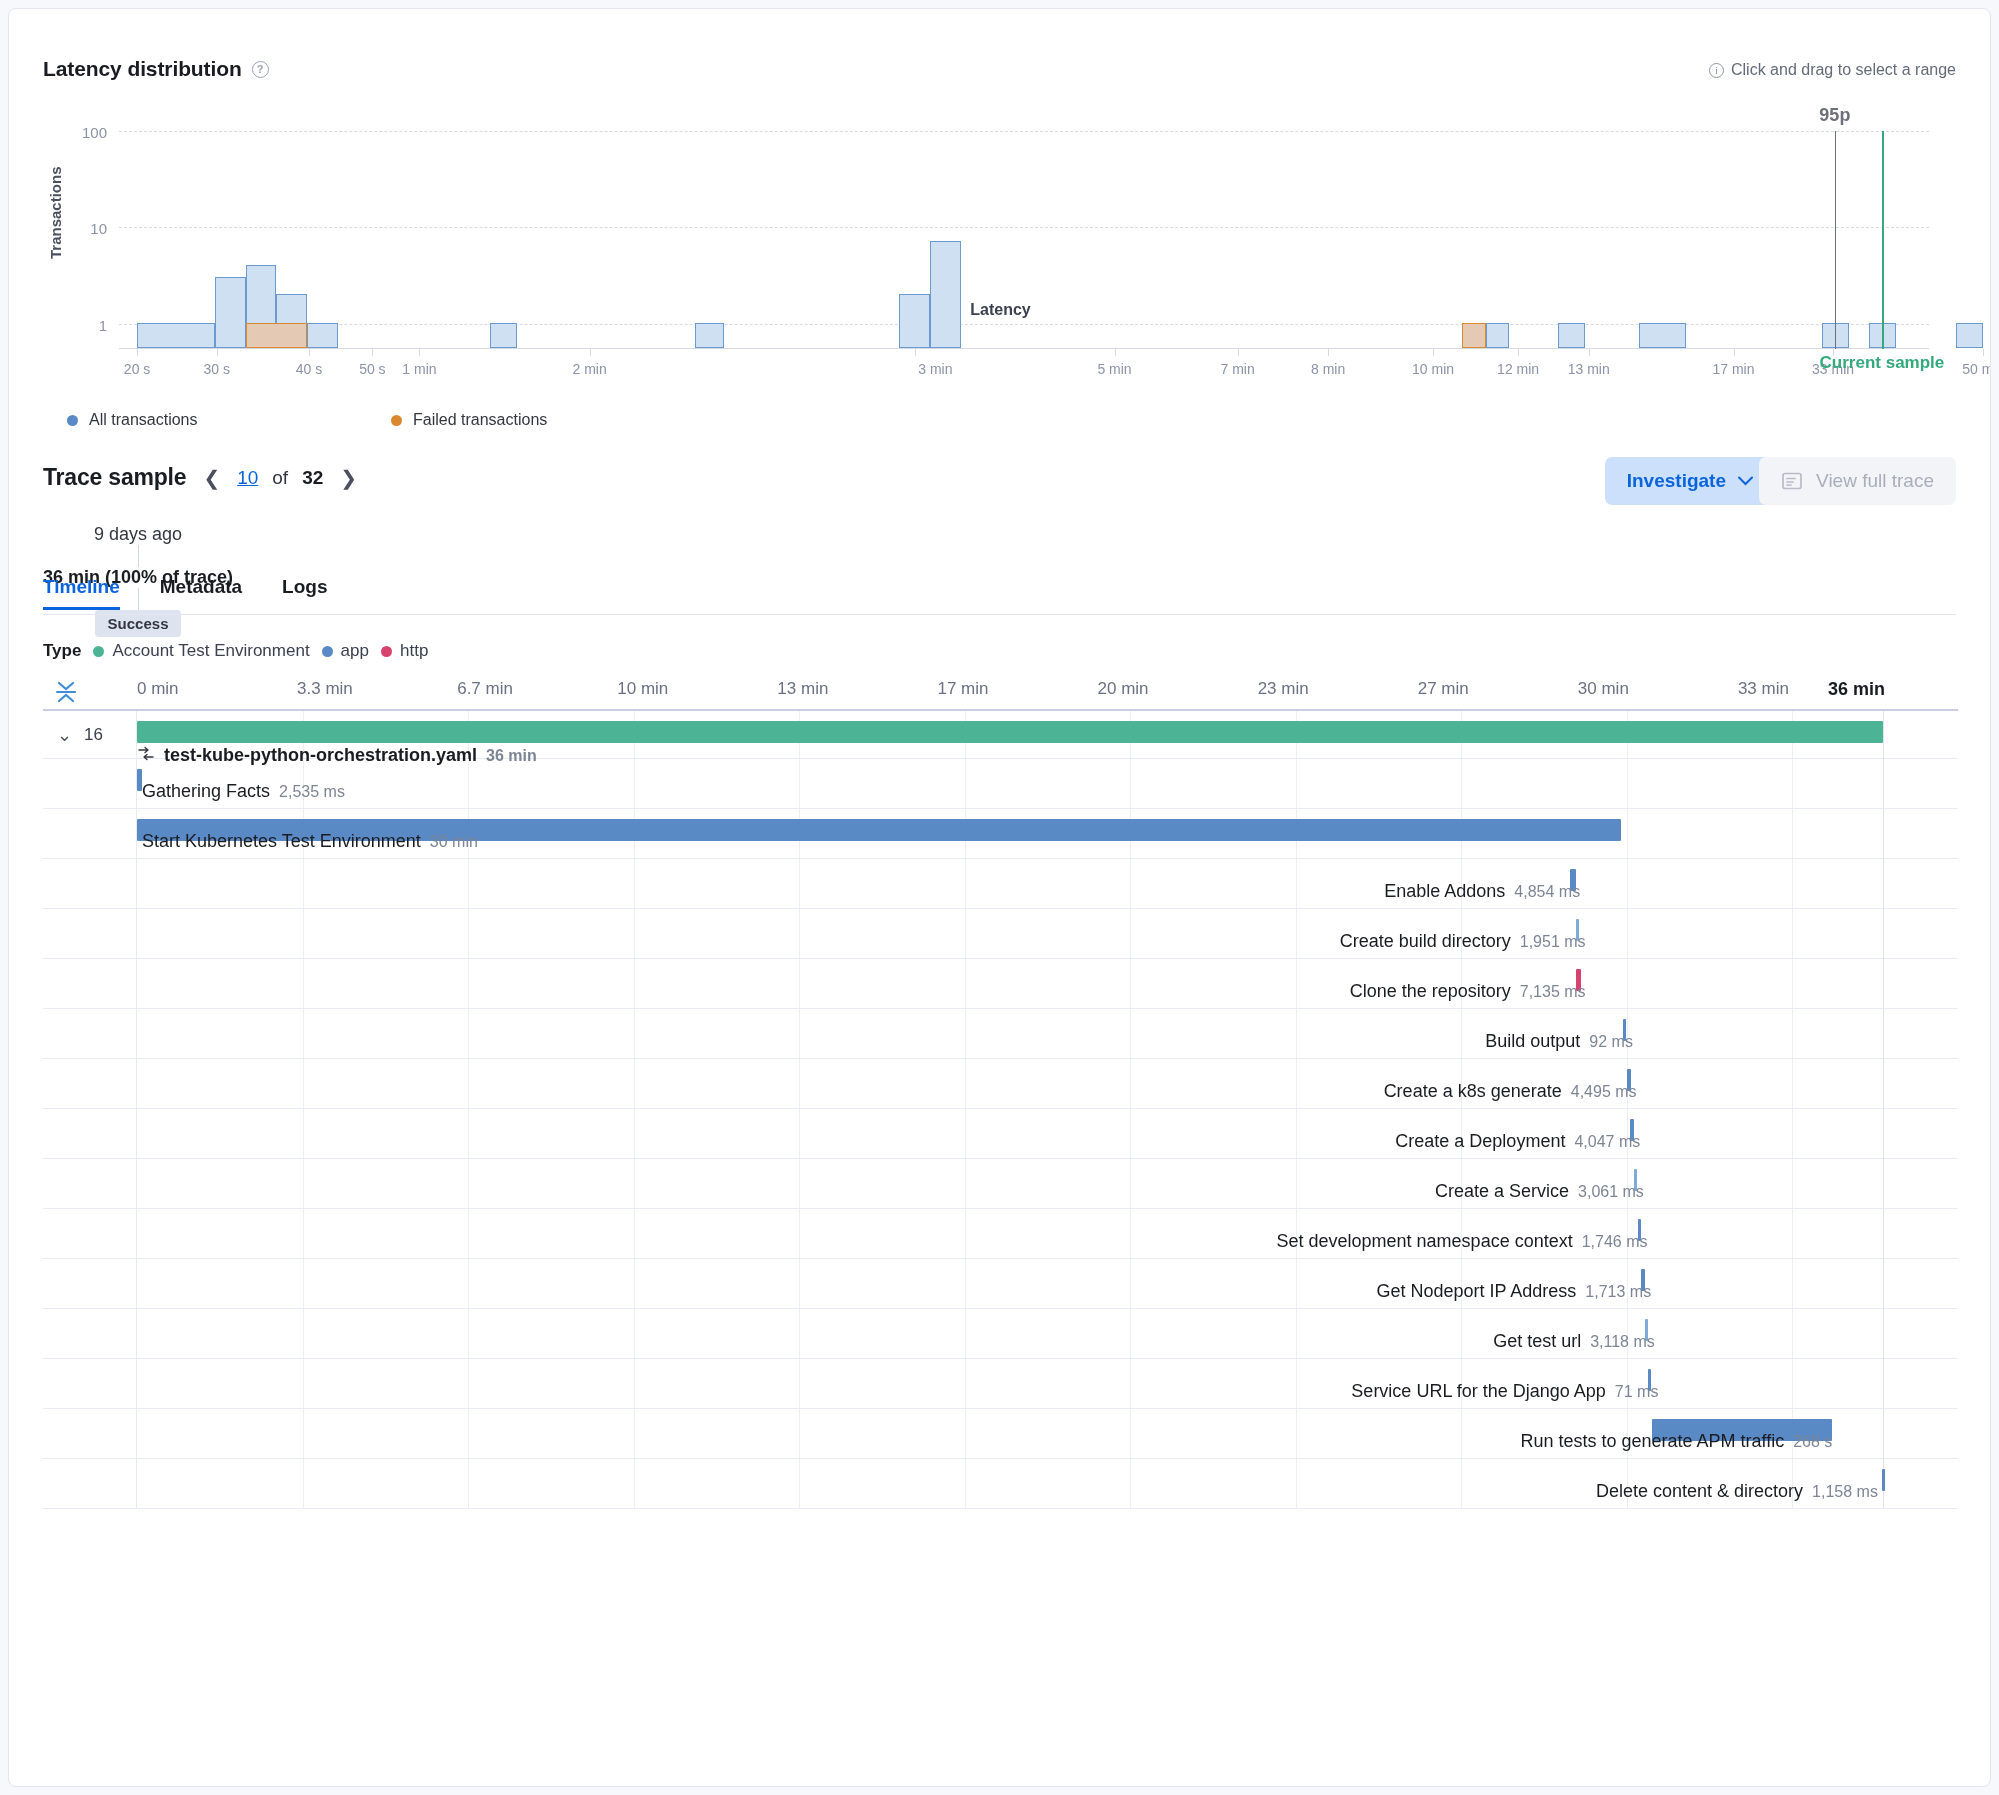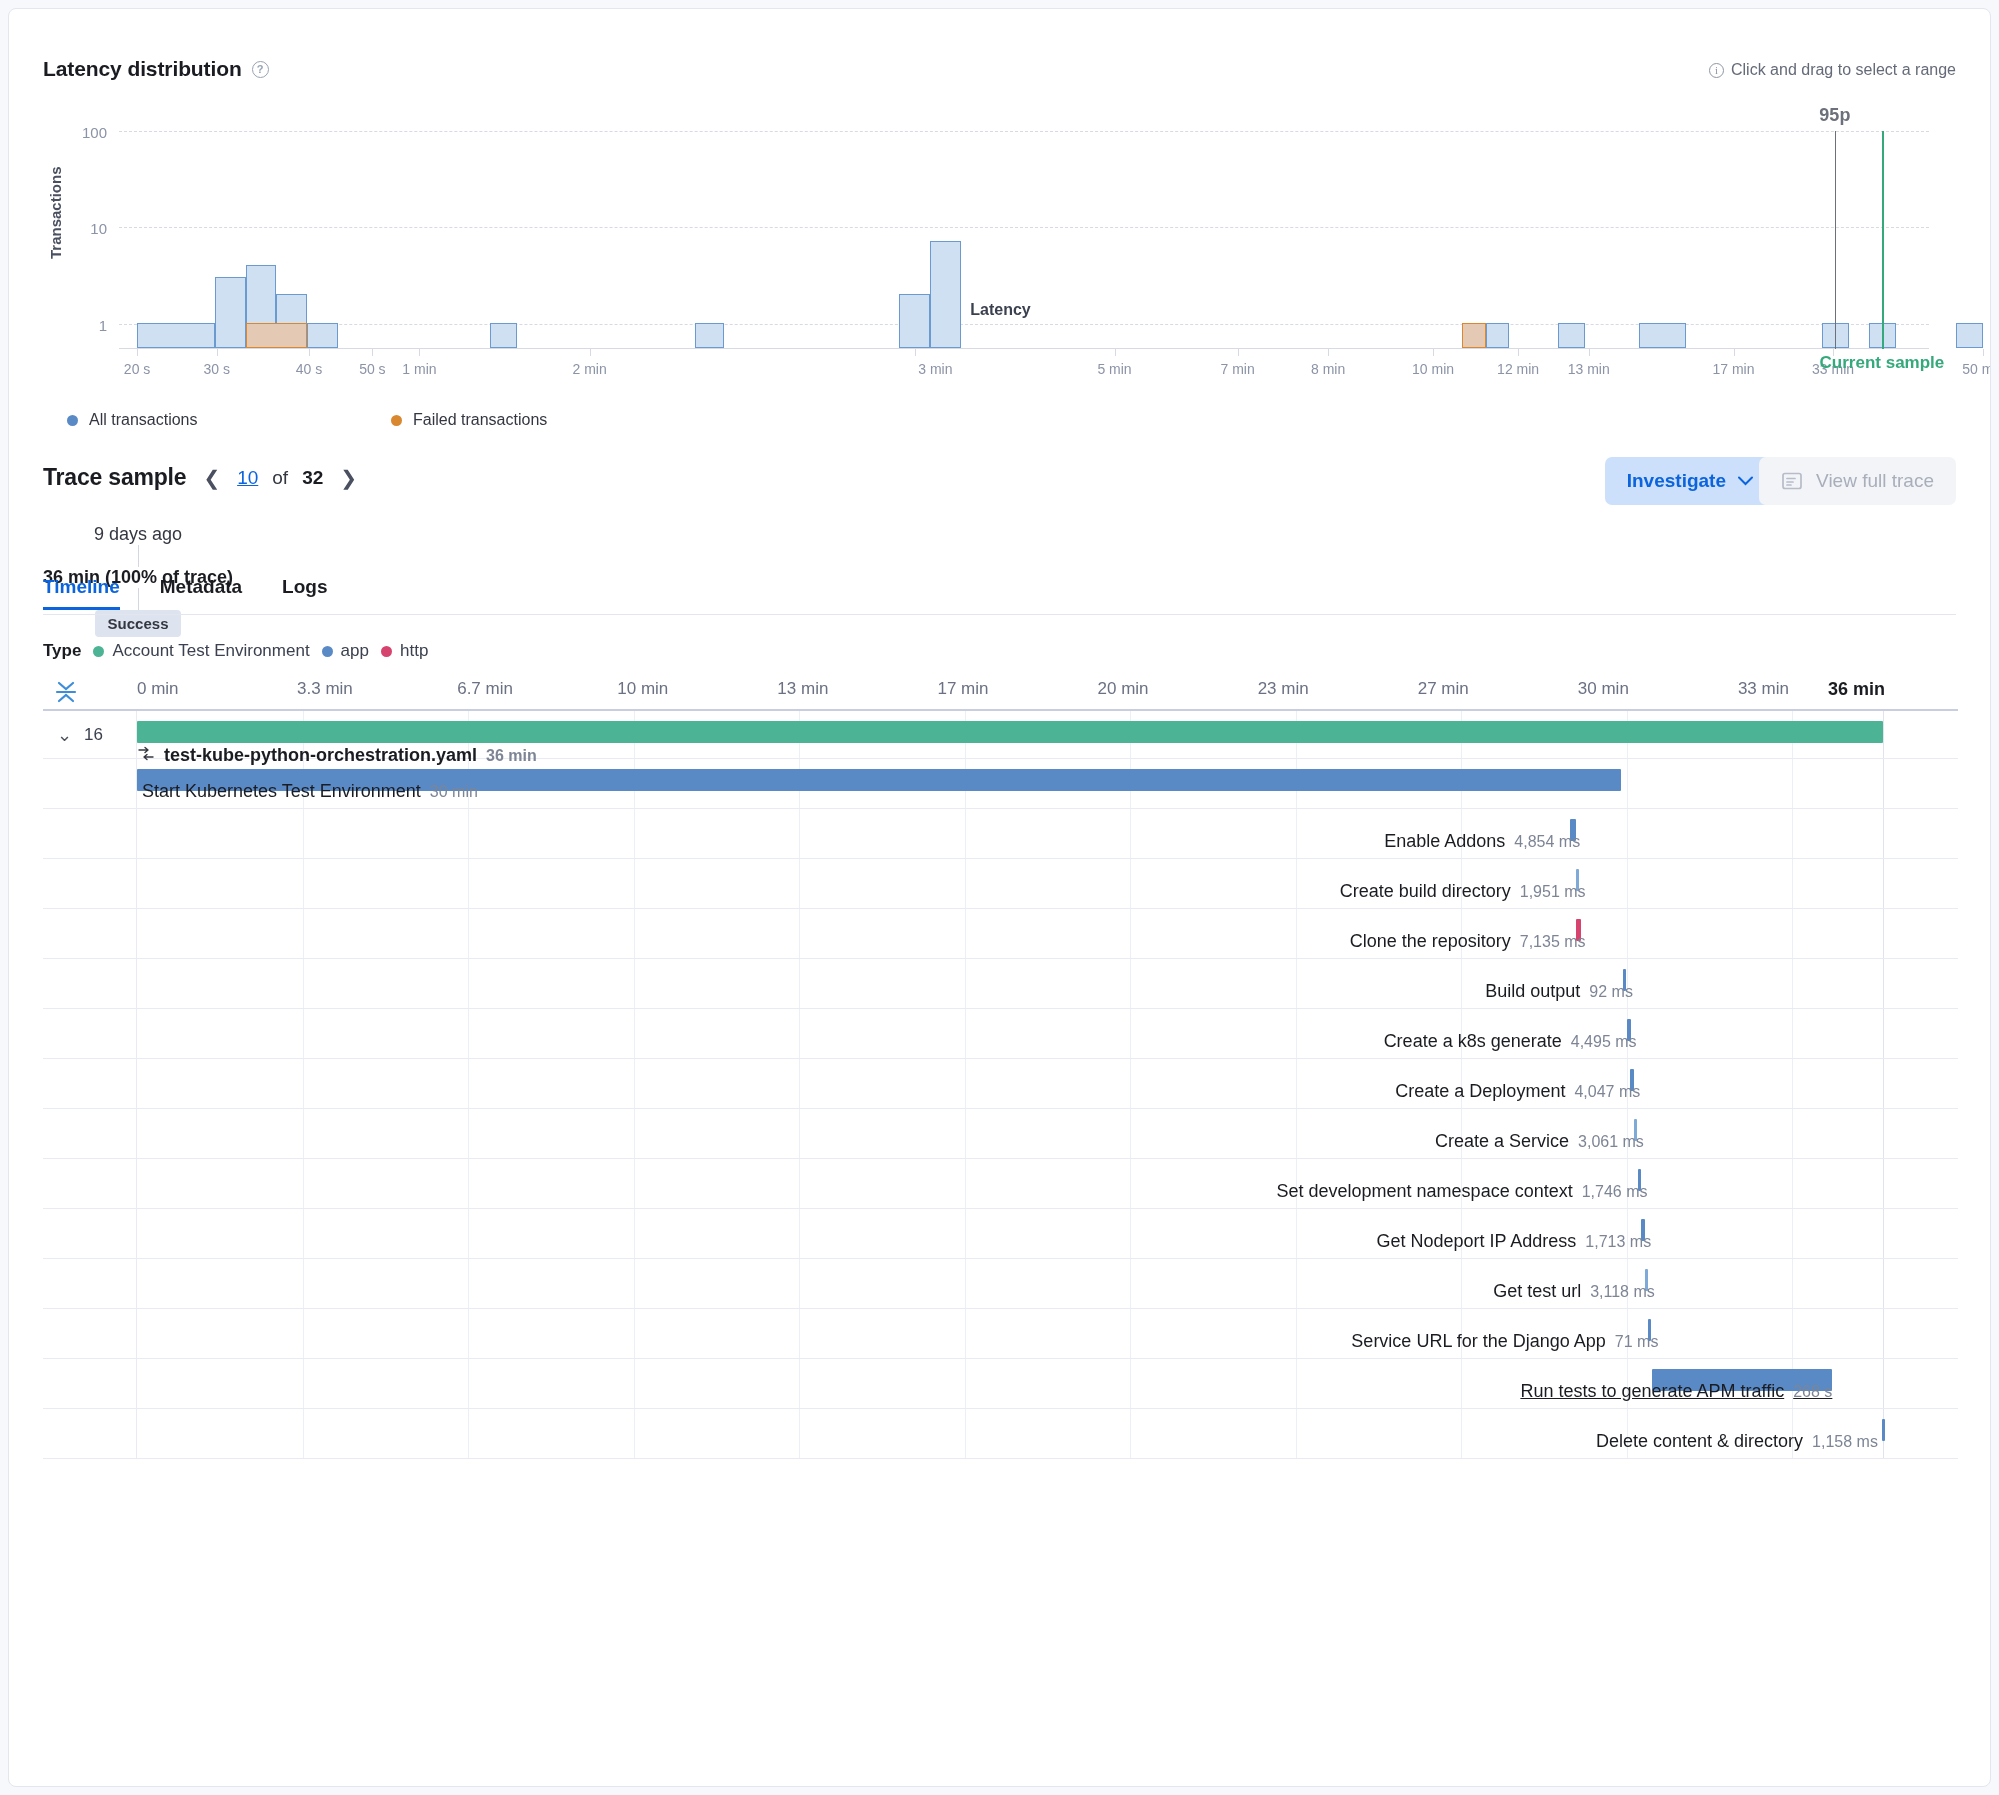--- a/index.html
+++ b/index.html
@@ -327,20 +327,41 @@
           <div class="vgrid" style="left: 18.1818%;"></div>
           <div class="vgrid" style="left: 27.2727%;"></div>
           <div class="vgrid" style="left: 36.3636%;"></div>
           <div class="vgrid" style="left: 45.4545%;"></div>
           <div class="vgrid" style="left: 54.5455%;"></div>
           <div class="vgrid" style="left: 63.6364%;"></div>
           <div class="vgrid" style="left: 72.7273%;"></div>
           <div class="vgrid" style="left: 81.8182%;"></div>
           <div class="vgrid" style="left: 90.9091%;"></div>
           <div class="vgrid" style="left: 95.9%; background: rgb(223, 227, 237);"></div>
+          <div class="wf-bar" style="left: 0%; width: 0.28%; min-width: 3px; background: rgb(90, 138, 198);"></div>
+          <div class="wf-label" style="left: calc(0% + 5px); top: 22px; transform: none;">
+            <span>Gathering Facts</span>
+            <span class="wf-dur">2,535 ms</span>
+          </div>
+        </div>
+      </div>
+      <div class="wf-row">
+        <div class="wf-gutter"></div>
+        <div class="wf-track">
+          <div class="vgrid" style="left: 9.09091%;"></div>
+          <div class="vgrid" style="left: 18.1818%;"></div>
+          <div class="vgrid" style="left: 27.2727%;"></div>
+          <div class="vgrid" style="left: 36.3636%;"></div>
+          <div class="vgrid" style="left: 45.4545%;"></div>
+          <div class="vgrid" style="left: 54.5455%;"></div>
+          <div class="vgrid" style="left: 63.6364%;"></div>
+          <div class="vgrid" style="left: 72.7273%;"></div>
+          <div class="vgrid" style="left: 81.8182%;"></div>
+          <div class="vgrid" style="left: 90.9091%;"></div>
+          <div class="vgrid" style="left: 95.9%; background: rgb(223, 227, 237);"></div>
           <div class="wf-bar" style="left: 0%; width: 81.5%; min-width: 3px; background: rgb(90, 138, 198);"></div>
           <div class="wf-label" style="left: calc(0% + 5px); top: 22px; transform: none;">
             <span>Start Kubernetes Test Environment</span>
             <span class="wf-dur">30 min</span>
           </div>
         </div>
       </div>
       <div class="wf-row">
         <div class="wf-gutter"></div>
         <div class="wf-track">
@@ -580,21 +601,21 @@
           <div class="vgrid" style="left: 27.2727%;"></div>
           <div class="vgrid" style="left: 36.3636%;"></div>
           <div class="vgrid" style="left: 45.4545%;"></div>
           <div class="vgrid" style="left: 54.5455%;"></div>
           <div class="vgrid" style="left: 63.6364%;"></div>
           <div class="vgrid" style="left: 72.7273%;"></div>
           <div class="vgrid" style="left: 81.8182%;"></div>
           <div class="vgrid" style="left: 90.9091%;"></div>
           <div class="vgrid" style="left: 95.9%; background: rgb(223, 227, 237);"></div>
           <div class="wf-bar" style="left: 83.2%; width: 9.9%; min-width: 3px; background: rgb(90, 138, 198);"></div>
-          <div class="wf-label" style="left: calc(93.1%); top: 22px; transform: translateX(-100%); text-decoration: underline;">
+          <div class="wf-label" style="left: calc(93.1%); top: 22px; transform: translateX(-100%);">
             <span>Run tests to generate APM traffic</span>
             <span class="wf-dur">268 s</span>
           </div>
         </div>
       </div>
       <div class="wf-row">
         <div class="wf-gutter"></div>
         <div class="wf-track">
           <div class="vgrid" style="left: 9.09091%;"></div>
           <div class="vgrid" style="left: 18.1818%;"></div>

